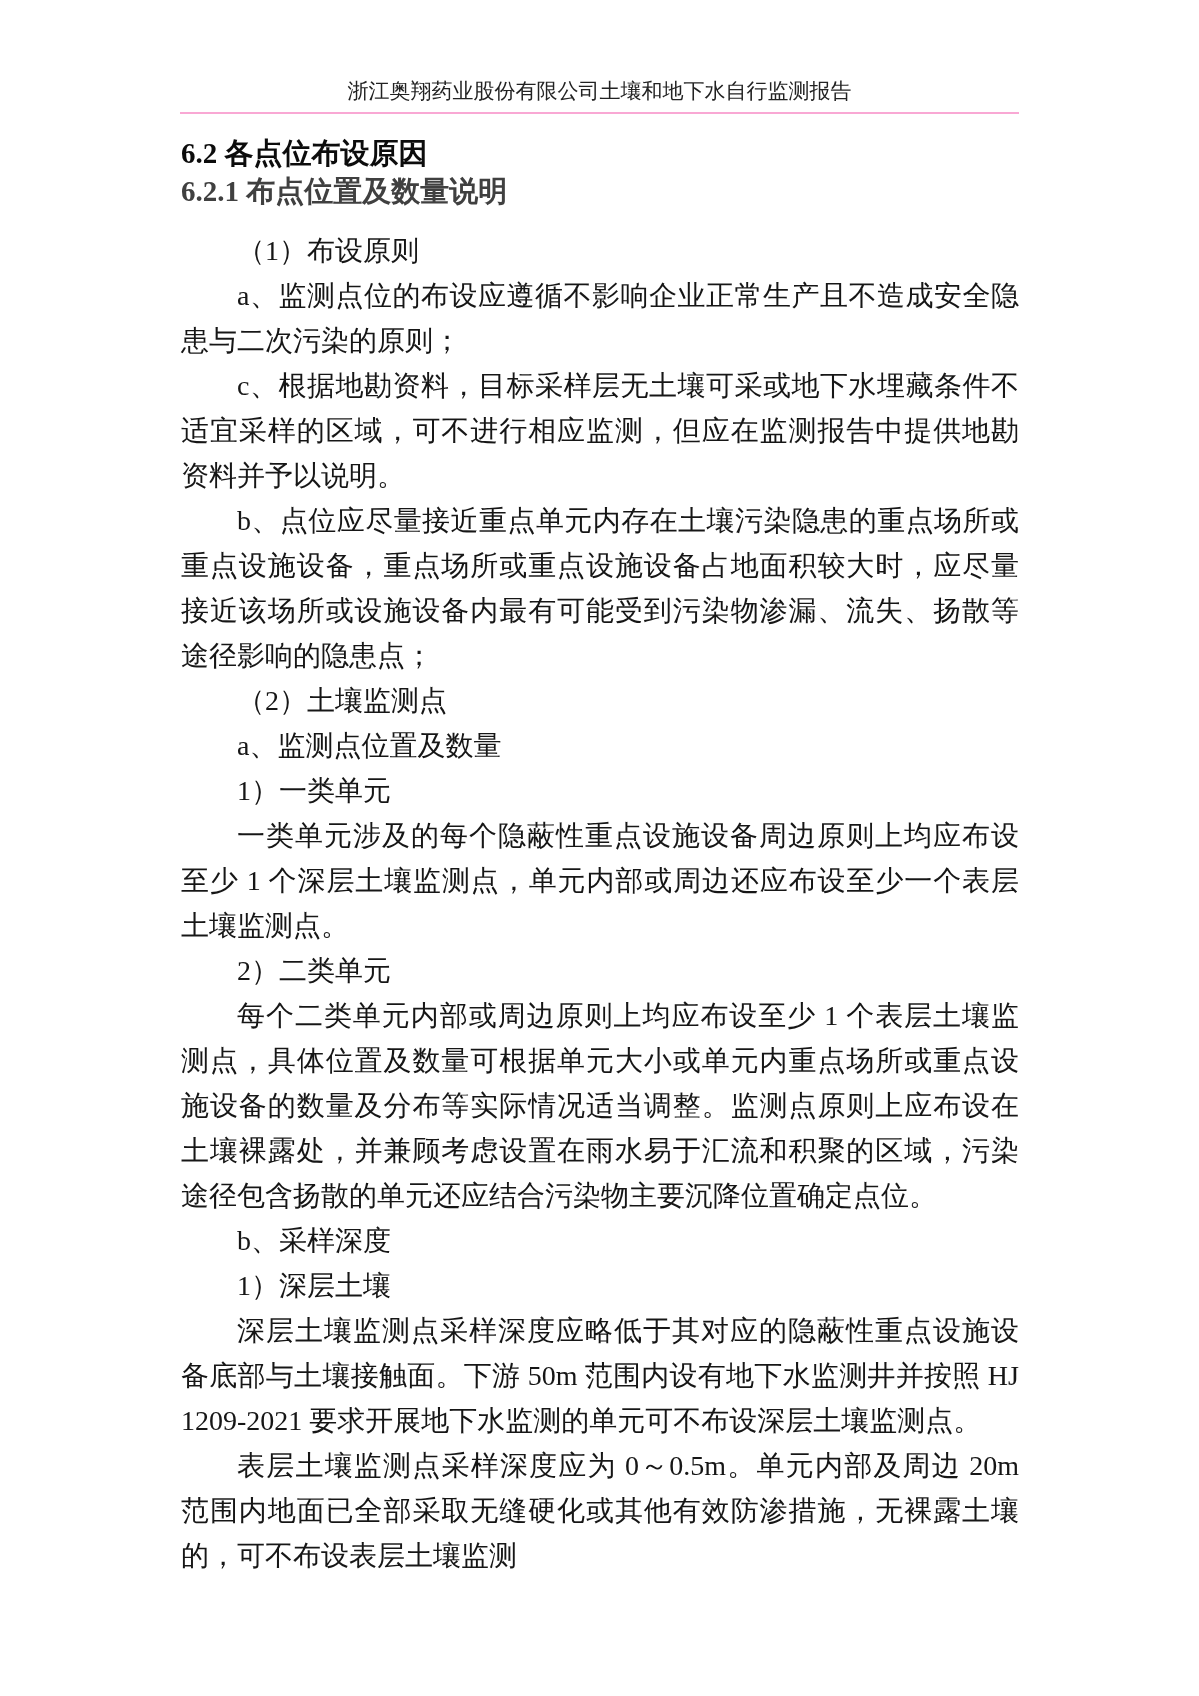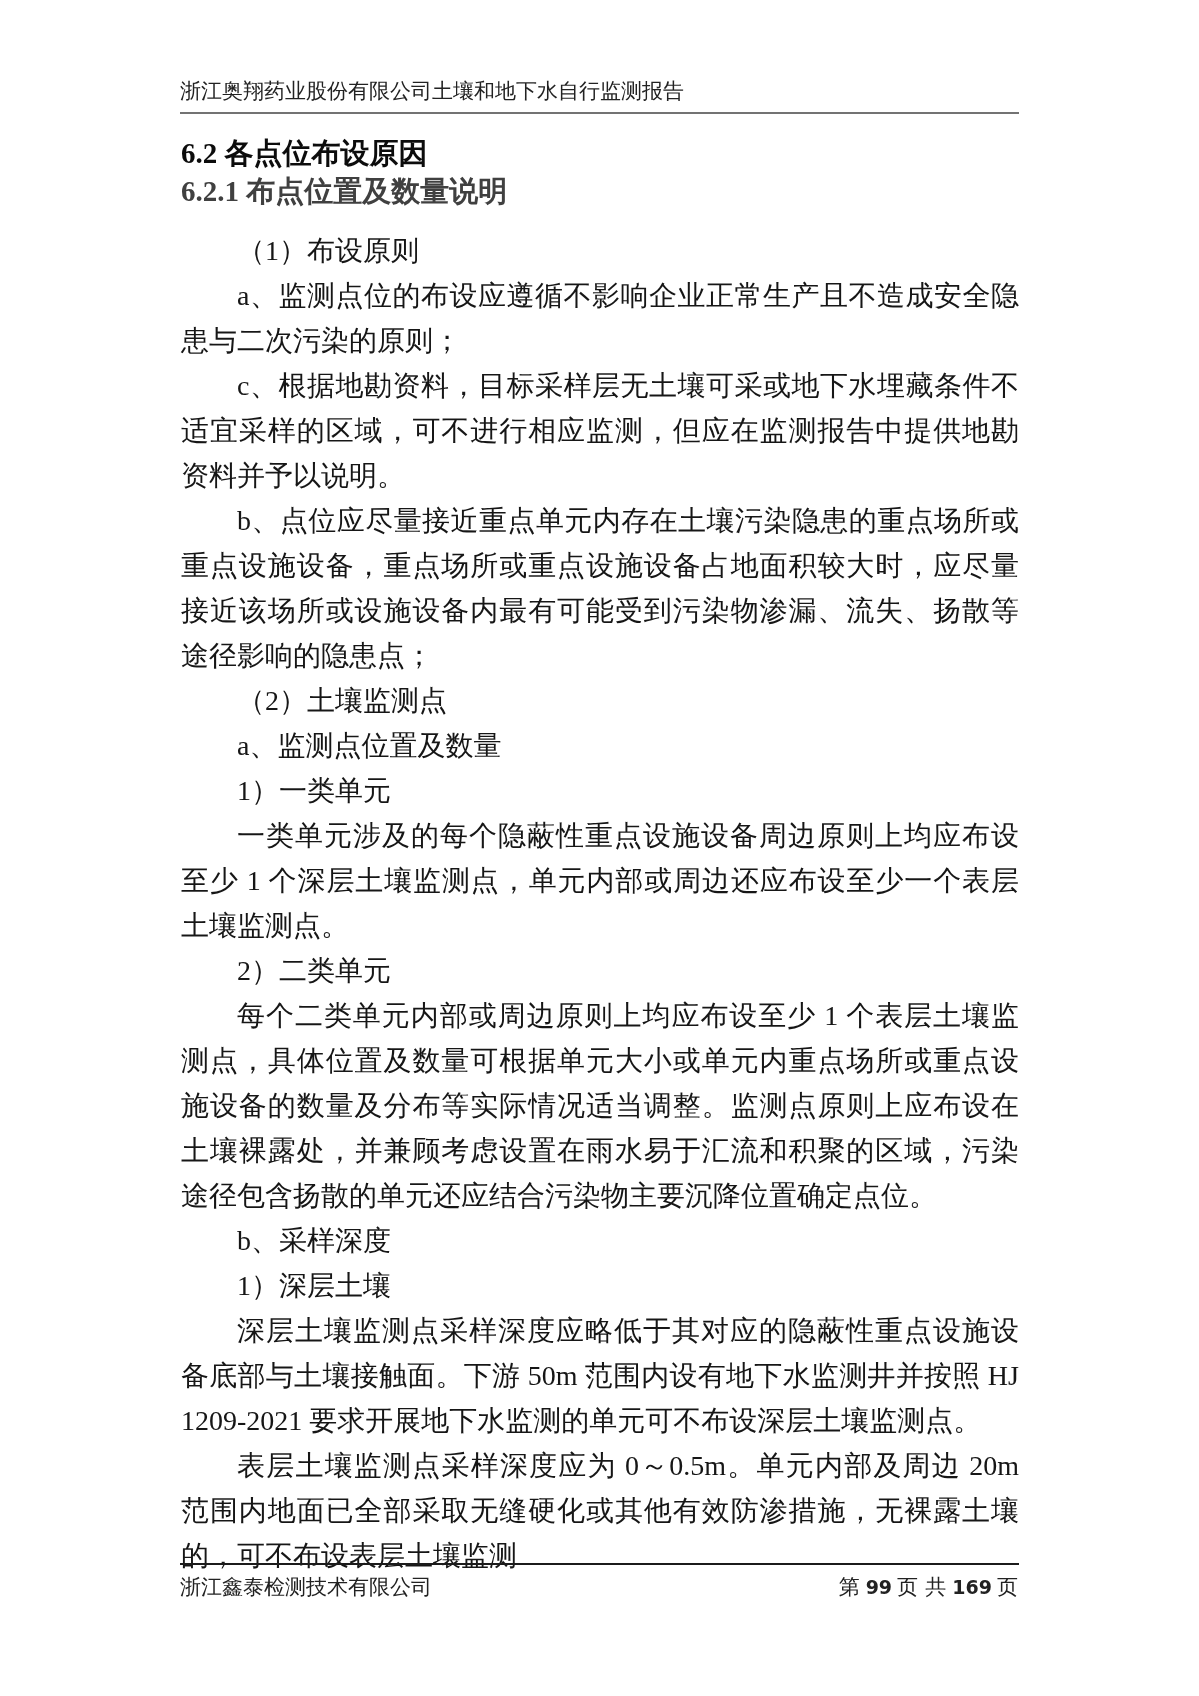--- a/index.html
+++ b/index.html
@@ -14,24 +14,25 @@
     background: #ffffff;
     font-family: "Liberation Serif", "DejaVu Serif", serif;
     color: #161616;
     overflow: hidden;
   }
   .page-header {
     position: absolute;
     top: 78px;
     left: 180px;
     right: 180px;
+    text-align: center;
     font-size: 21px;
     line-height: 26px;
     padding-bottom: 8px;
-    border-bottom: 2px solid #737373;
+    border-bottom: 2px solid #f9a8d4;
     color: #222222;
   }
   .doc-body {
     position: absolute;
     top: 136px;
     left: 181px;
     width: 838px;
   }
   .section-heading {
     font-size: 29px;
@@ -102,18 +103,14 @@
     <p class="para">1）一类单元</p>
     <p class="para">一类单元涉及的每个隐蔽性重点设施设备周边原则上均应布设至少 1 个深层土壤监测点，单元内部或周边还应布设至少一个表层土壤监测点。</p>
     <p class="para">2）二类单元</p>
     <p class="para">每个二类单元内部或周边原则上均应布设至少 1 个表层土壤监测点，具体位置及数量可根据单元大小或单元内重点场所或重点设施设备的数量及分布等实际情况适当调整。监测点原则上应布设在土壤裸露处，并兼顾考虑设置在雨水易于汇流和积聚的区域，污染途径包含扬散的单元还应结合污染物主要沉降位置确定点位。</p>
     <p class="para">b、采样深度</p>
     <p class="para">1）深层土壤</p>
     <p class="para">深层土壤监测点采样深度应略低于其对应的隐蔽性重点设施设备底部与土壤接触面。下游 50m 范围内设有地下水监测井并按照 HJ 1209-2021 要求开展地下水监测的单元可不布设深层土壤监测点。</p>
     <p class="para">表层土壤监测点采样深度应为 0～0.5m。单元内部及周边 20m 范围内地面已全部采取无缝硬化或其他有效防渗措施，无裸露土壤的，可不布设表层土壤监测</p>
   </div>
 
-  <div class="page-footer">
-    <span class="footer-company">浙江鑫泰检测技术有限公司</span>
-    <span class="footer-page-info"><span>第</span><span class="num">99</span><span>页 共</span><span class="num">169</span><span>页</span></span>
-  </div>
 
 </div>
 
 </body></html>

